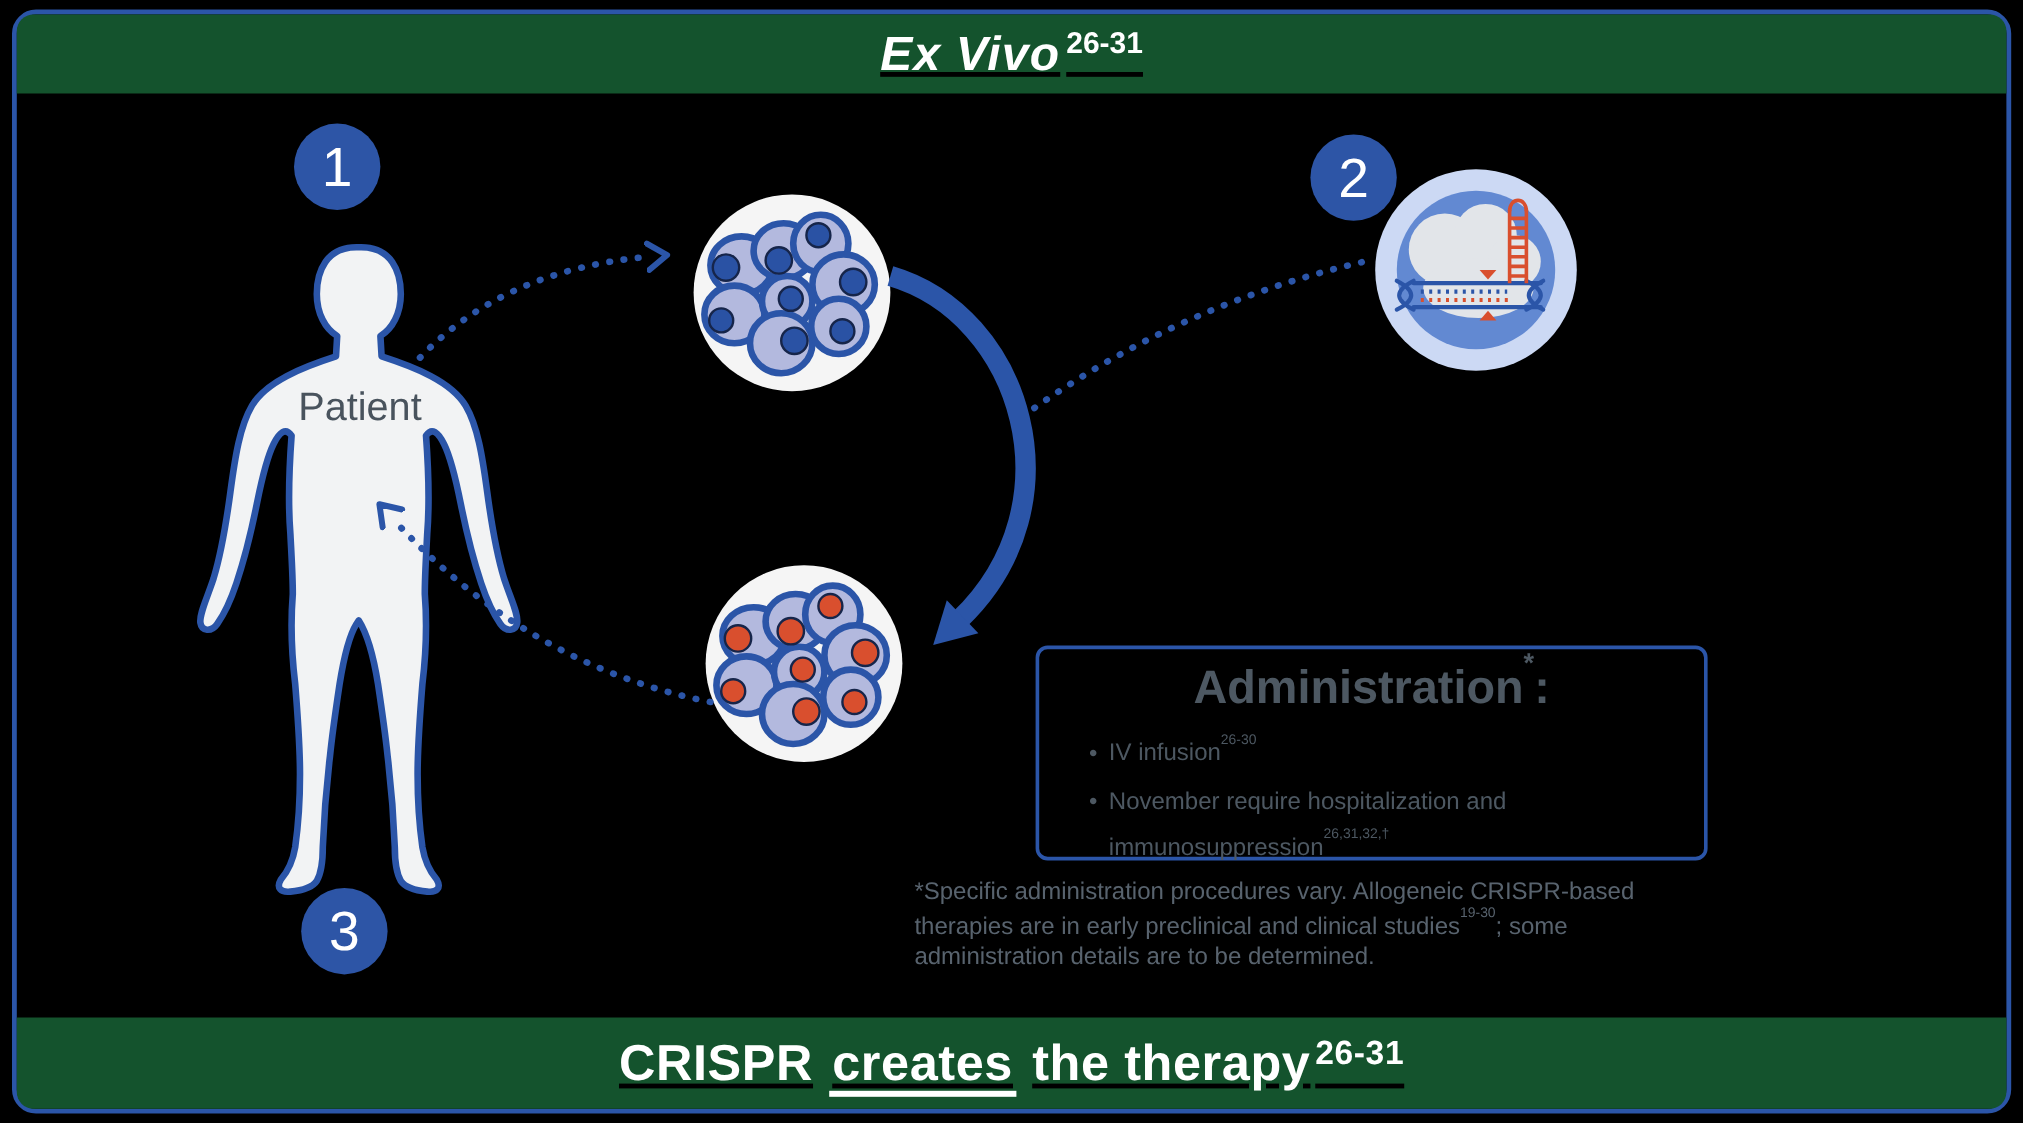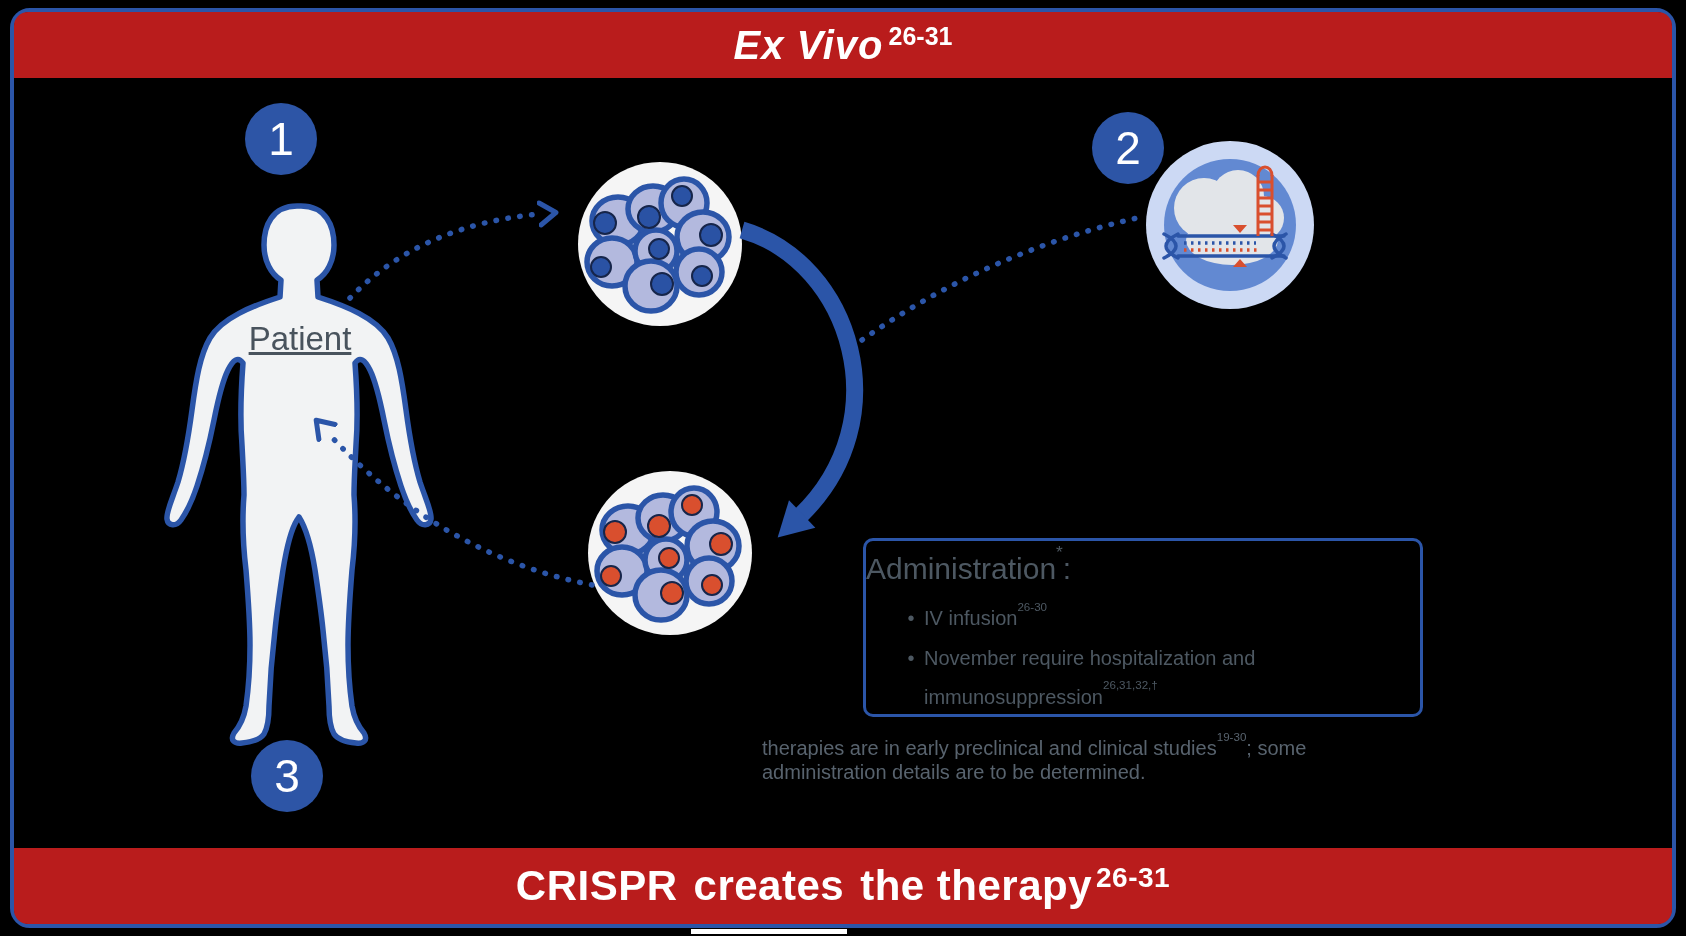--- a/index.html
+++ b/index.html
@@ -2,46 +2,46 @@
 <html><head>
 <meta charset="utf-8">
 <style>
   html,body{margin:0;padding:0;background:#000;}
   body{width:1686px;height:936px;position:relative;overflow:hidden;
        font-family:"Liberation Sans","DejaVu Sans",sans-serif;}
   .abs{position:absolute;}
   
   .frame{left:10px;top:8px;width:1666px;height:920px;background:#000;
          border:4px solid #2b55a8;border-radius:20px;box-sizing:border-box;z-index:1;}
-  .band{position:absolute;left:0;right:0;background:#b91c1c;display:flex;
-        align-items:center;justify-content:center;}
+  .band{position:absolute;left:0;right:0;background:#14532d;display:flex;
+        align-items:center;justify-content:center;text-decoration:underline;}
   .band.top{top:0;height:66px;border-radius:14px 14px 0 0;}
   .band.bottom{bottom:0;height:76px;border-radius:0 0 14px 14px;}
   .title{color:#fff;font-size:40px;font-weight:bold;font-style:italic;letter-spacing:1px;}
   .title .refs{font-style:normal;font-weight:bold;font-size:25px;position:relative;
                top:-14px;margin-left:5px;letter-spacing:0;}
   .footer-text{color:#fff;font-size:42px;font-weight:bold;letter-spacing:.5px;}
   .footer-text .w{margin-right:13px;}
-  .footer-text .u{border-bottom:5px solid #fff;padding:0 3px 20px 3px;}
+  .footer-text .u{border-bottom:5px solid #fff;padding:0 3px 0 3px;}
   .footer-text .refs{font-size:28px;position:relative;top:-13px;margin-left:4px;}
   
   .badge{width:72px;height:72px;border-radius:50%;background:#2d55a6;color:#fff;
          display:flex;align-items:center;justify-content:center;font-size:46px;
          z-index:4;}
   
   .gtext{color:#4d5862;}
   .step-label{font-size:30px;line-height:36px;}
   .patient-label{font-size:33px;color:#49535d;width:150px;text-align:center;}
   .step2-text{width:470px;text-align:center;font-size:29.5px;line-height:36px;}
   .step3-text{width:420px;text-align:center;font-size:29.5px;line-height:36px;}
   sup.s{font-size:58%;position:relative;top:-0.55em;letter-spacing:0;}
   
   .admin-box{left:863px;top:538px;width:560px;height:179px;border:3px solid #2b55a8;
              border-radius:10px;box-sizing:border-box;z-index:3;color:#4d5862;}
-  .admin-heading{text-align:left;font-weight:normal;font-size:30px;margin-top:11px;}
+  .admin-heading{text-align:center;font-weight:bold;font-size:39px;margin-top:11px;}
   .admin-bullets{margin:10px 0 0 32px;font-size:20px;}
   .bullet-row{margin-top:7px;line-height:33px;}
   .bullet-dot{display:inline-block;width:26px;text-align:center;color:#4d5862;}
   .bullet-cont{margin-left:26px;line-height:33px;}
   
   .footnotes{left:762px;top:731px;width:680px;font-size:20px;line-height:24.5px;
              color:#58636e;z-index:3;}
   .footnotes .it{font-style:italic;}
   svg.layer{position:absolute;left:0;top:0;z-index:2;pointer-events:none;}
 </style>
@@ -205,21 +205,21 @@
   <path d="M 862,340 Q 990,250 1146,216" fill="none" stroke="#2b55a8" stroke-width="5.5" stroke-linecap="round" stroke-dasharray="0.5 11.5"></path>
 
   <path d="M 592,585 Q 440,555 327,432" fill="none" stroke="#2b55a8" stroke-width="5.5" stroke-linecap="round" stroke-dasharray="0.5 11.5" marker-end="url(#chev)"></path>
 </svg>
 
 <div class="abs badge" style="left:245px;top:103px;">
   <span>1</span>
 </div>
 <div class="abs gtext step-label" style="left:332px;top:121px;">Cells are collected from patient or donor</div>
 
-<div class="abs patient-label" style="left:225px;top:320px;z-index:3;text-decoration:underline;">Patient</div>
+<div class="abs patient-label" style="left:225px;top:320px;z-index:3;">Patient</div>
 
 <div class="abs badge" style="left:1092px;top:112px;">
   <span>2</span>
 </div>
 <div class="abs gtext step2-text" style="left:1000px;top:328px;">
   <div>CRISPR cargo, packaged into</div>
   <div>a delivery system, is</div>
   <div>transferred into patient/donor</div>
   <div>cells to edit target gene</div>
 </div>
@@ -235,20 +235,21 @@
     <div class="bullet-row">
       <span class="bullet-dot">•</span><span>November require hospitalization and</span>
     </div>
     <div class="bullet-cont">
       <span>immunosuppression</span><sup class="s">26,31,32,†</sup>
     </div>
   </div>
 </div>
 
 <div class="abs footnotes">
+  <div>*Specific administration procedures vary. Allogeneic CRISPR-based</div>
   <div><span>therapies are in early preclinical and clinical studies</span><sup class="s">19-30</sup><span>; some</span></div>
   <div>administration details are to be determined.</div>
 </div>
 
 <div class="abs badge" style="left:251px;top:740px;">
   <span>3</span>
 </div>
 <div class="abs gtext step3-text" style="left:312px;top:756px;">
   <div>Modified patient/donor cells</div>
   <div>administered to patients</div>

